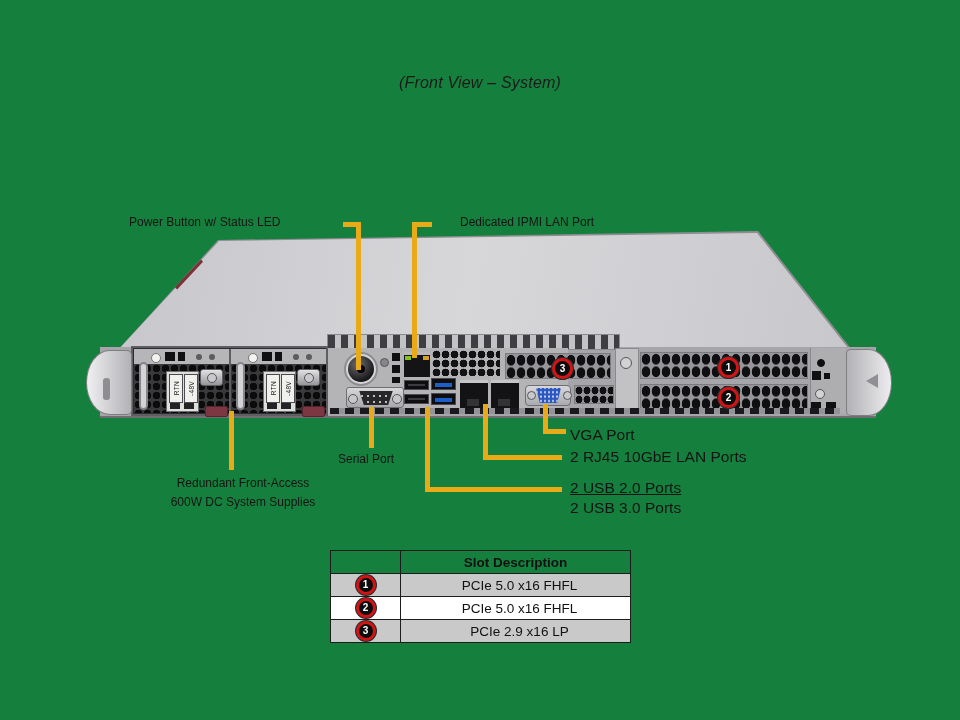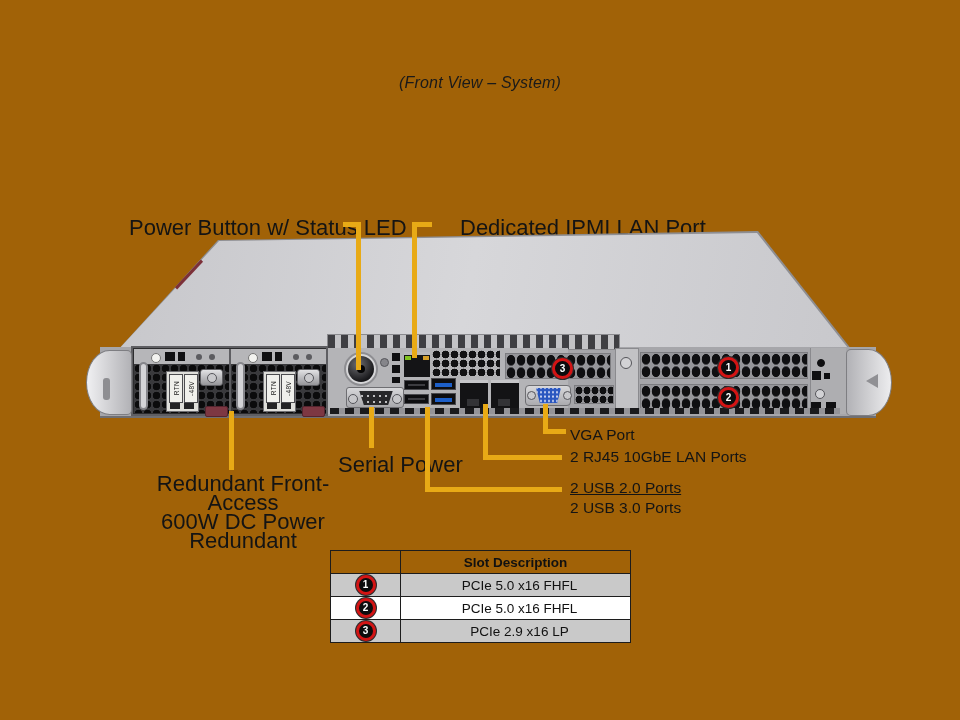--- a/index.html
+++ b/index.html
@@ -1,21 +1,21 @@
 <!DOCTYPE html>
 <html><head>
 <meta charset="utf-8">
 <style>
   html,body{margin:0;padding:0;background:#fff;}
-  .canvas{position:relative;width:960px;height:720px;background:#a16207;overflow:hidden;
+  .canvas{position:relative;width:960px;height:720px;background:#15803d;overflow:hidden;
           font-family:"Liberation Sans","DejaVu Sans",sans-serif;color:#111;}
   
   .title{position:absolute;left:0;top:74px;width:960px;text-align:center;
          font-size:16px;font-style:italic;color:#1a1a1a;letter-spacing:.2px;}
-  .lbl{position:absolute;font-size:22px;color:#141414;white-space:nowrap;}
+  .lbl{position:absolute;font-size:12px;color:#141414;white-space:nowrap;}
   .lbl.small{font-size:15.5px;}
   .lbl.center{text-align:center;white-space:normal;line-height:19px;}
   
   .line{position:absolute;background:#E8AA16;z-index:40;}
   
   .top-edge{position:absolute;left:116px;top:231px;width:736px;height:123px;background:#8e8e92;
             clip-path:polygon(0 121px,102px 9px,642px 0,736px 119px);z-index:5;}
   .top-face{position:absolute;left:118px;top:233px;width:730px;height:119px;
             background:linear-gradient(100deg,#c7c7cb 0%,#d7d7da 48%,#c8c8cc 100%);
             clip-path:polygon(0 117px,101px 8px,639px 0,730px 115px);z-index:6;}
@@ -243,24 +243,24 @@
   <div class="line" style="left:412px;top:222px;width:5px;height:136px;"></div>
   <div class="line" style="left:369px;top:407px;width:5px;height:41px;"></div>
   <div class="line" style="left:229px;top:411px;width:5px;height:59px;"></div>
   <div class="line" style="left:425px;top:407px;width:5px;height:85px;"></div>
   <div class="line" style="left:425px;top:487px;width:137px;height:5px;"></div>
   <div class="line" style="left:483px;top:404px;width:5px;height:56px;"></div>
   <div class="line" style="left:483px;top:455px;width:79px;height:5px;"></div>
   <div class="line" style="left:543px;top:404px;width:5px;height:30px;"></div>
   <div class="line" style="left:543px;top:429px;width:23px;height:5px;"></div>
 
-  <div class="lbl" style="left:338px;top:452px;">Serial Power</div>
+  <div class="lbl" style="left:338px;top:452px;">Serial Port</div>
   <div class="lbl center" style="left:140px;top:474px;width:190px;margin-left:8px;">
     <div>Redundant Front-Access</div>
-    <div>600W DC Power Redundant</div>
+    <div>600W DC System Supplies</div>
   </div>
   <div class="lbl small" style="left:570px;top:426px;">VGA Port</div>
   <div class="lbl small" style="left:570px;top:448px;">2 RJ45 10GbE LAN Ports</div>
   <div class="lbl small" style="left:570px;top:479px;text-decoration:underline;">2 USB 2.0 Ports</div>
   <div class="lbl small" style="left:570px;top:499px;">2 USB 3.0 Ports</div>
 
   <table class="slot-table">
     <tbody>
         <tr>
       <th class="c1"></th>

